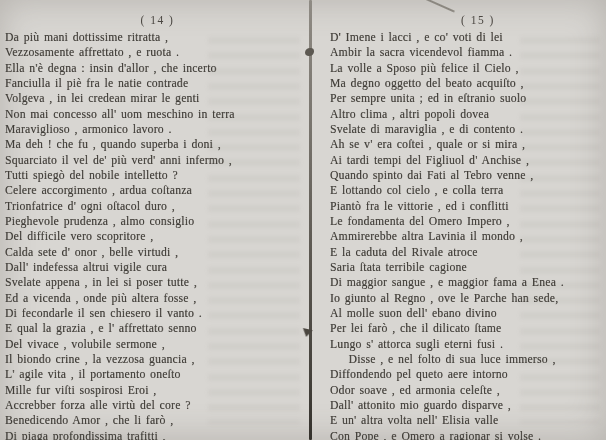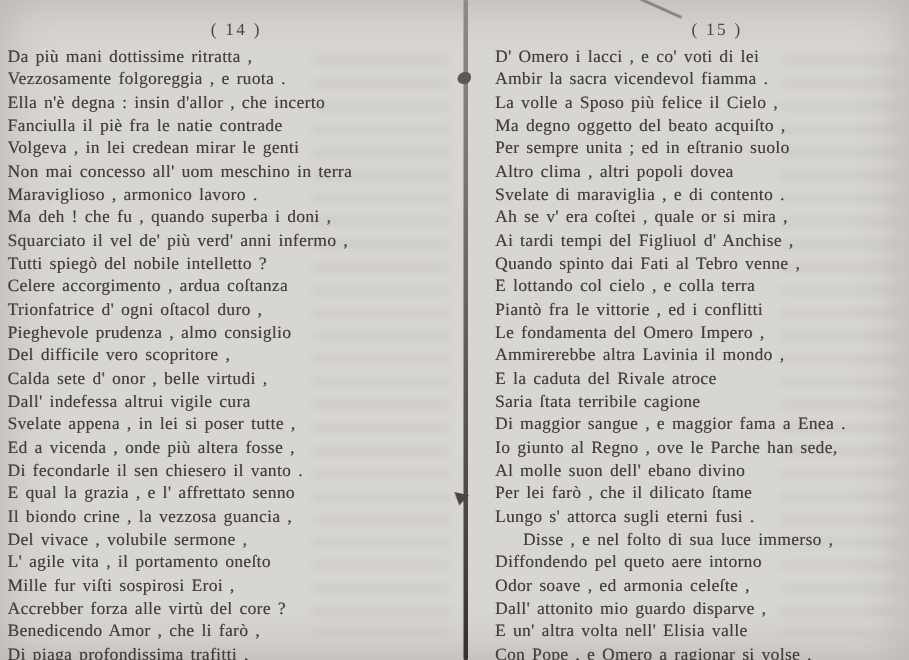--- a/index.html
+++ b/index.html
@@ -102,21 +102,21 @@
 <body>
 
 <div class="scan">
 
   <div class="page page-left">
     <div class="page-num">( 14 )</div>
     <div class="lines">
 
         <div class="line">Da più mani dottissime ritratta ,</div>
 
-        <div class="line">Vezzosamente folgoreggia , e ruota .</div>
+        <div class="line">Vezzosamente affrettato , e ruota .</div>
 
         <div class="line">Ella n'è degna : insin d'allor , che incerto</div>
 
         <div class="line">Fanciulla il piè fra le natie contrade</div>
 
         <div class="line">Volgeva , in lei credean mirar le genti</div>
 
         <div class="line">Non mai concesso all' uom meschino in terra</div>
 
         <div class="line">Maraviglioso , armonico lavoro .</div>
@@ -140,42 +140,42 @@
         <div class="line">Dall' indefessa altrui vigile cura</div>
 
         <div class="line">Svelate appena , in lei si poser tutte ,</div>
 
         <div class="line">Ed a vicenda , onde più altera fosse ,</div>
 
         <div class="line">Di fecondarle il sen chiesero il vanto .</div>
 
         <div class="line">E qual la grazia , e l' affrettato senno</div>
 
+        <div class="line">Del vivace , volubile sermone ,</div>
+
         <div class="line">Il biondo crine , la vezzosa guancia ,</div>
-
-        <div class="line">Del vivace , volubile sermone ,</div>
 
         <div class="line">L' agile vita , il portamento oneſto</div>
 
         <div class="line">Mille fur viſti sospirosi Eroi ,</div>
 
         <div class="line">Accrebber forza alle virtù del core ?</div>
 
         <div class="line">Benedicendo Amor , che li farò ,</div>
 
         <div class="line">Di piaga profondissima trafitti ,</div>
       </div>
     <div class="bleed bleed-left"></div>
   </div>
 
   <div class="page page-right">
     <div class="page-num">( 15 )</div>
     <div class="lines">
 
-        <div class="line">D' Omero i lacci , e co' voti di lei</div>
+        <div class="line">D' Imene i lacci , e co' voti di lei</div>
 
         <div class="line">Ambir la sacra vicendevol fiamma .</div>
 
         <div class="line">La volle a Sposo più felice il Cielo ,</div>
 
         <div class="line">Ma degno oggetto del beato acquiſto ,</div>
 
         <div class="line">Per sempre unita ; ed in eſtranio suolo</div>
 
         <div class="line">Altro clima , altri popoli dovea</div>

